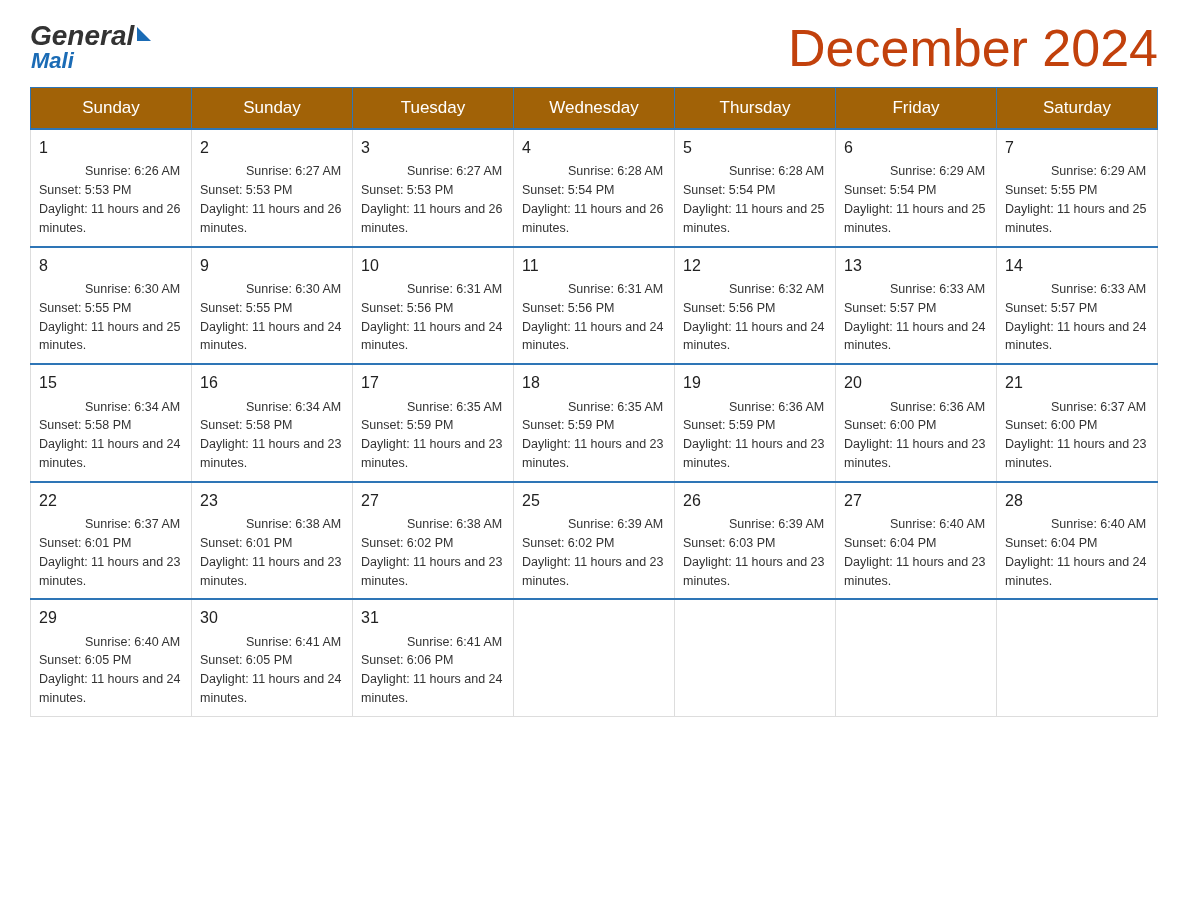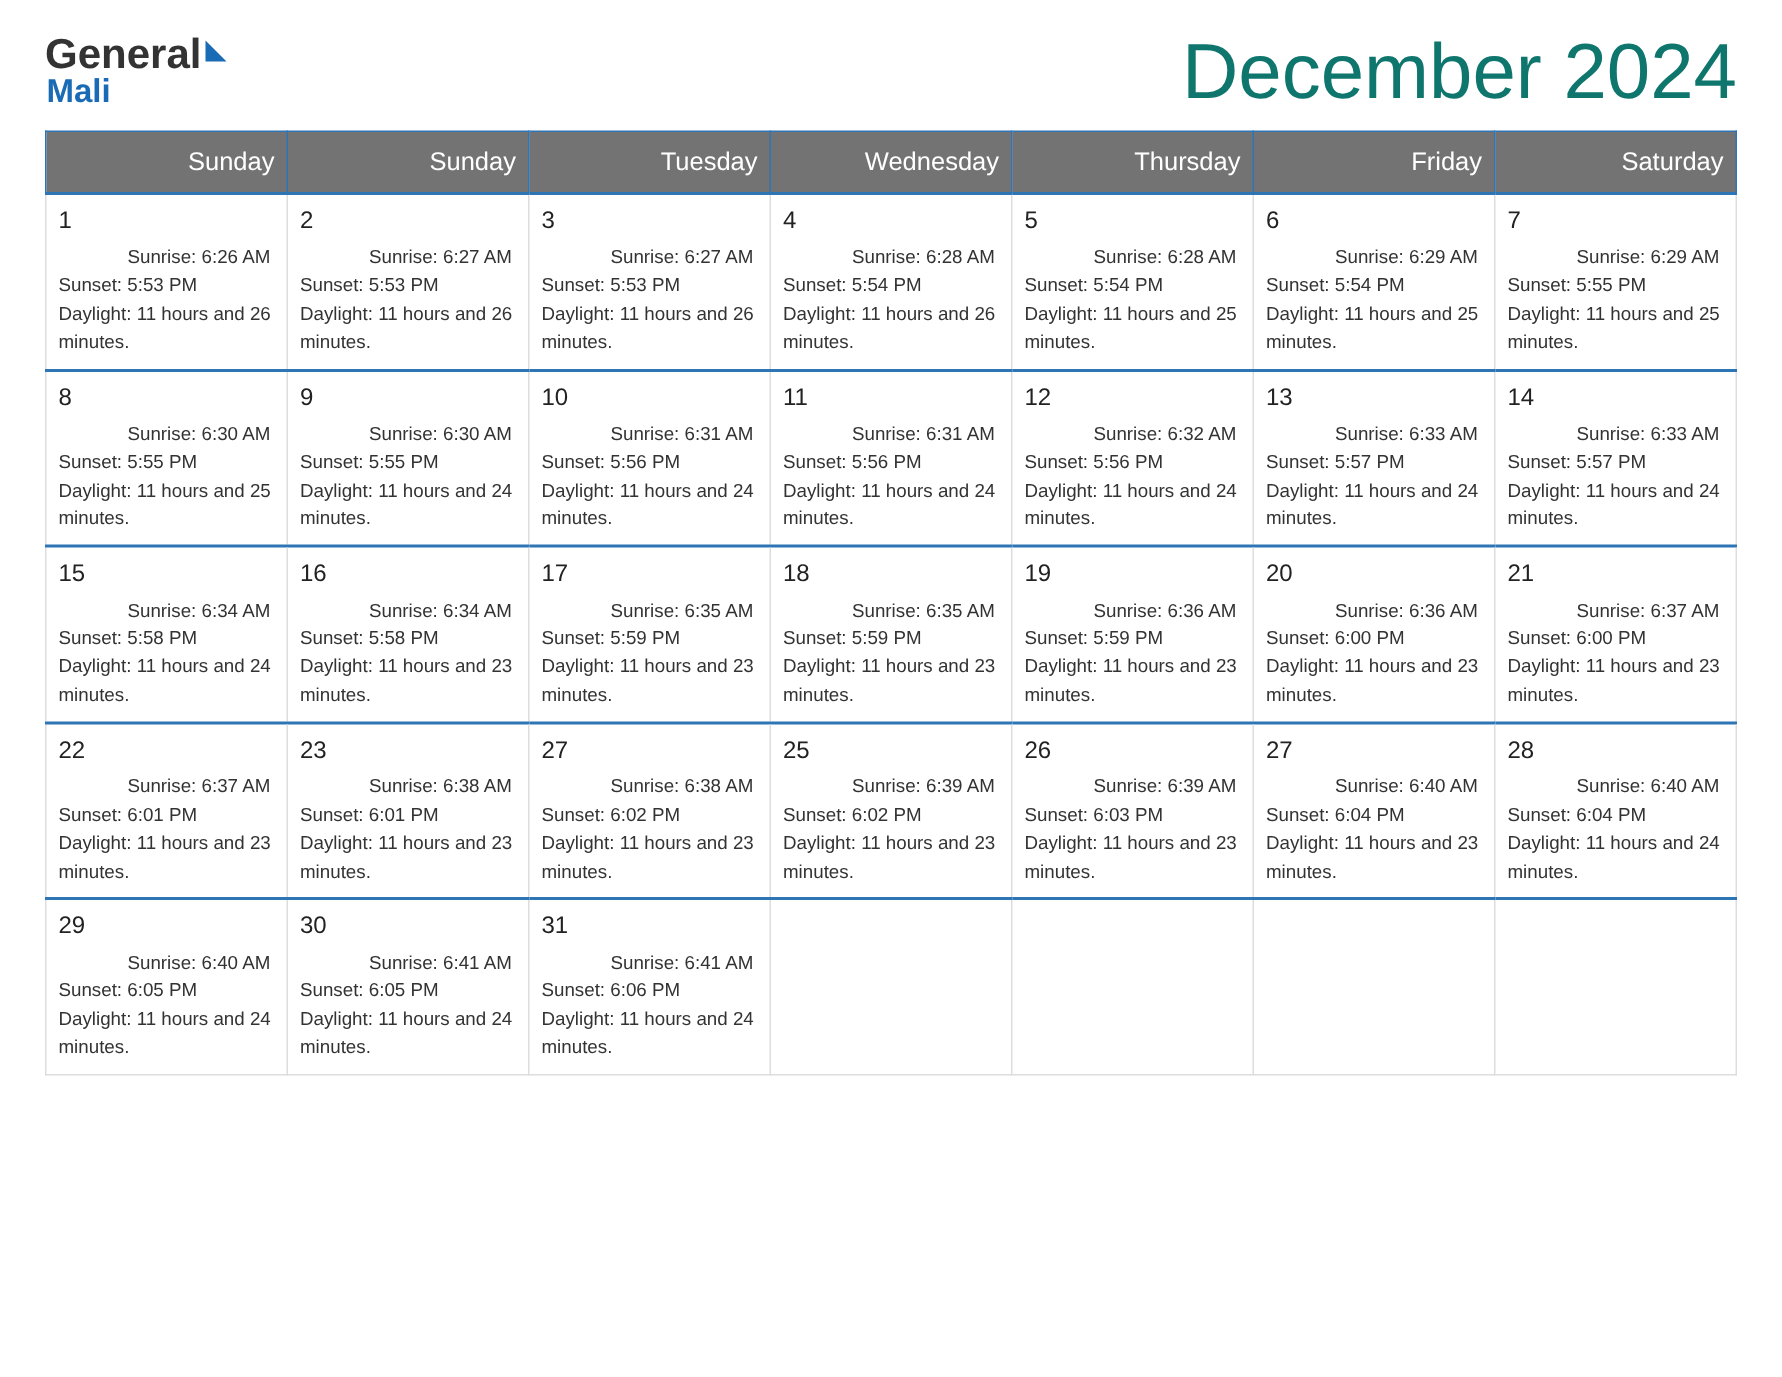--- a/index.html
+++ b/index.html
@@ -15,40 +15,40 @@
       justify-content: space-between;
       align-items: flex-start;
       margin-bottom: 10px;
     }
     .title-area {
       text-align: right;
     }
     .month-title {
       font-size: 52px;
       font-weight: normal;
-      color: #0f766e;
+      color: #c2410c;
       line-height: 1.1;
     }
     .location {
       font-size: 20px;
       color: #555;
       margin-top: 4px;
     }
     .calendar {
       width: 100%;
       border-collapse: collapse;
       margin-top: 8px;
     }
     .calendar th {
-      background-color: #737373;
+      background-color: #a16207;
       color: #fff;
       font-size: 17px;
       font-weight: normal;
       padding: 10px 8px;
-      text-align: right;
+      text-align: center;
       border: 1px solid #2e75b6;
     }
     .calendar td {
       vertical-align: top;
       padding: 6px 8px 8px 8px;
       border: 1px solid #ccc;
       width: 14.28%;
       font-size: 13px;
       color: #333;
       line-height: 1.45;
@@ -71,20 +71,21 @@
       color: #333;
       line-height: 1.5;
       margin-left: 46px;
     }
     .empty-cell {
       background: #fff;
     }
     .logo-wrapper {
       display: flex;
       align-items: flex-end;
+      font-style: italic;
     }
     .logo-text-group {
       display: flex;
       flex-direction: column;
     }
     .logo-row1 {
       display: flex;
       align-items: center;
       font-size: 28px;
       font-weight: bold;

